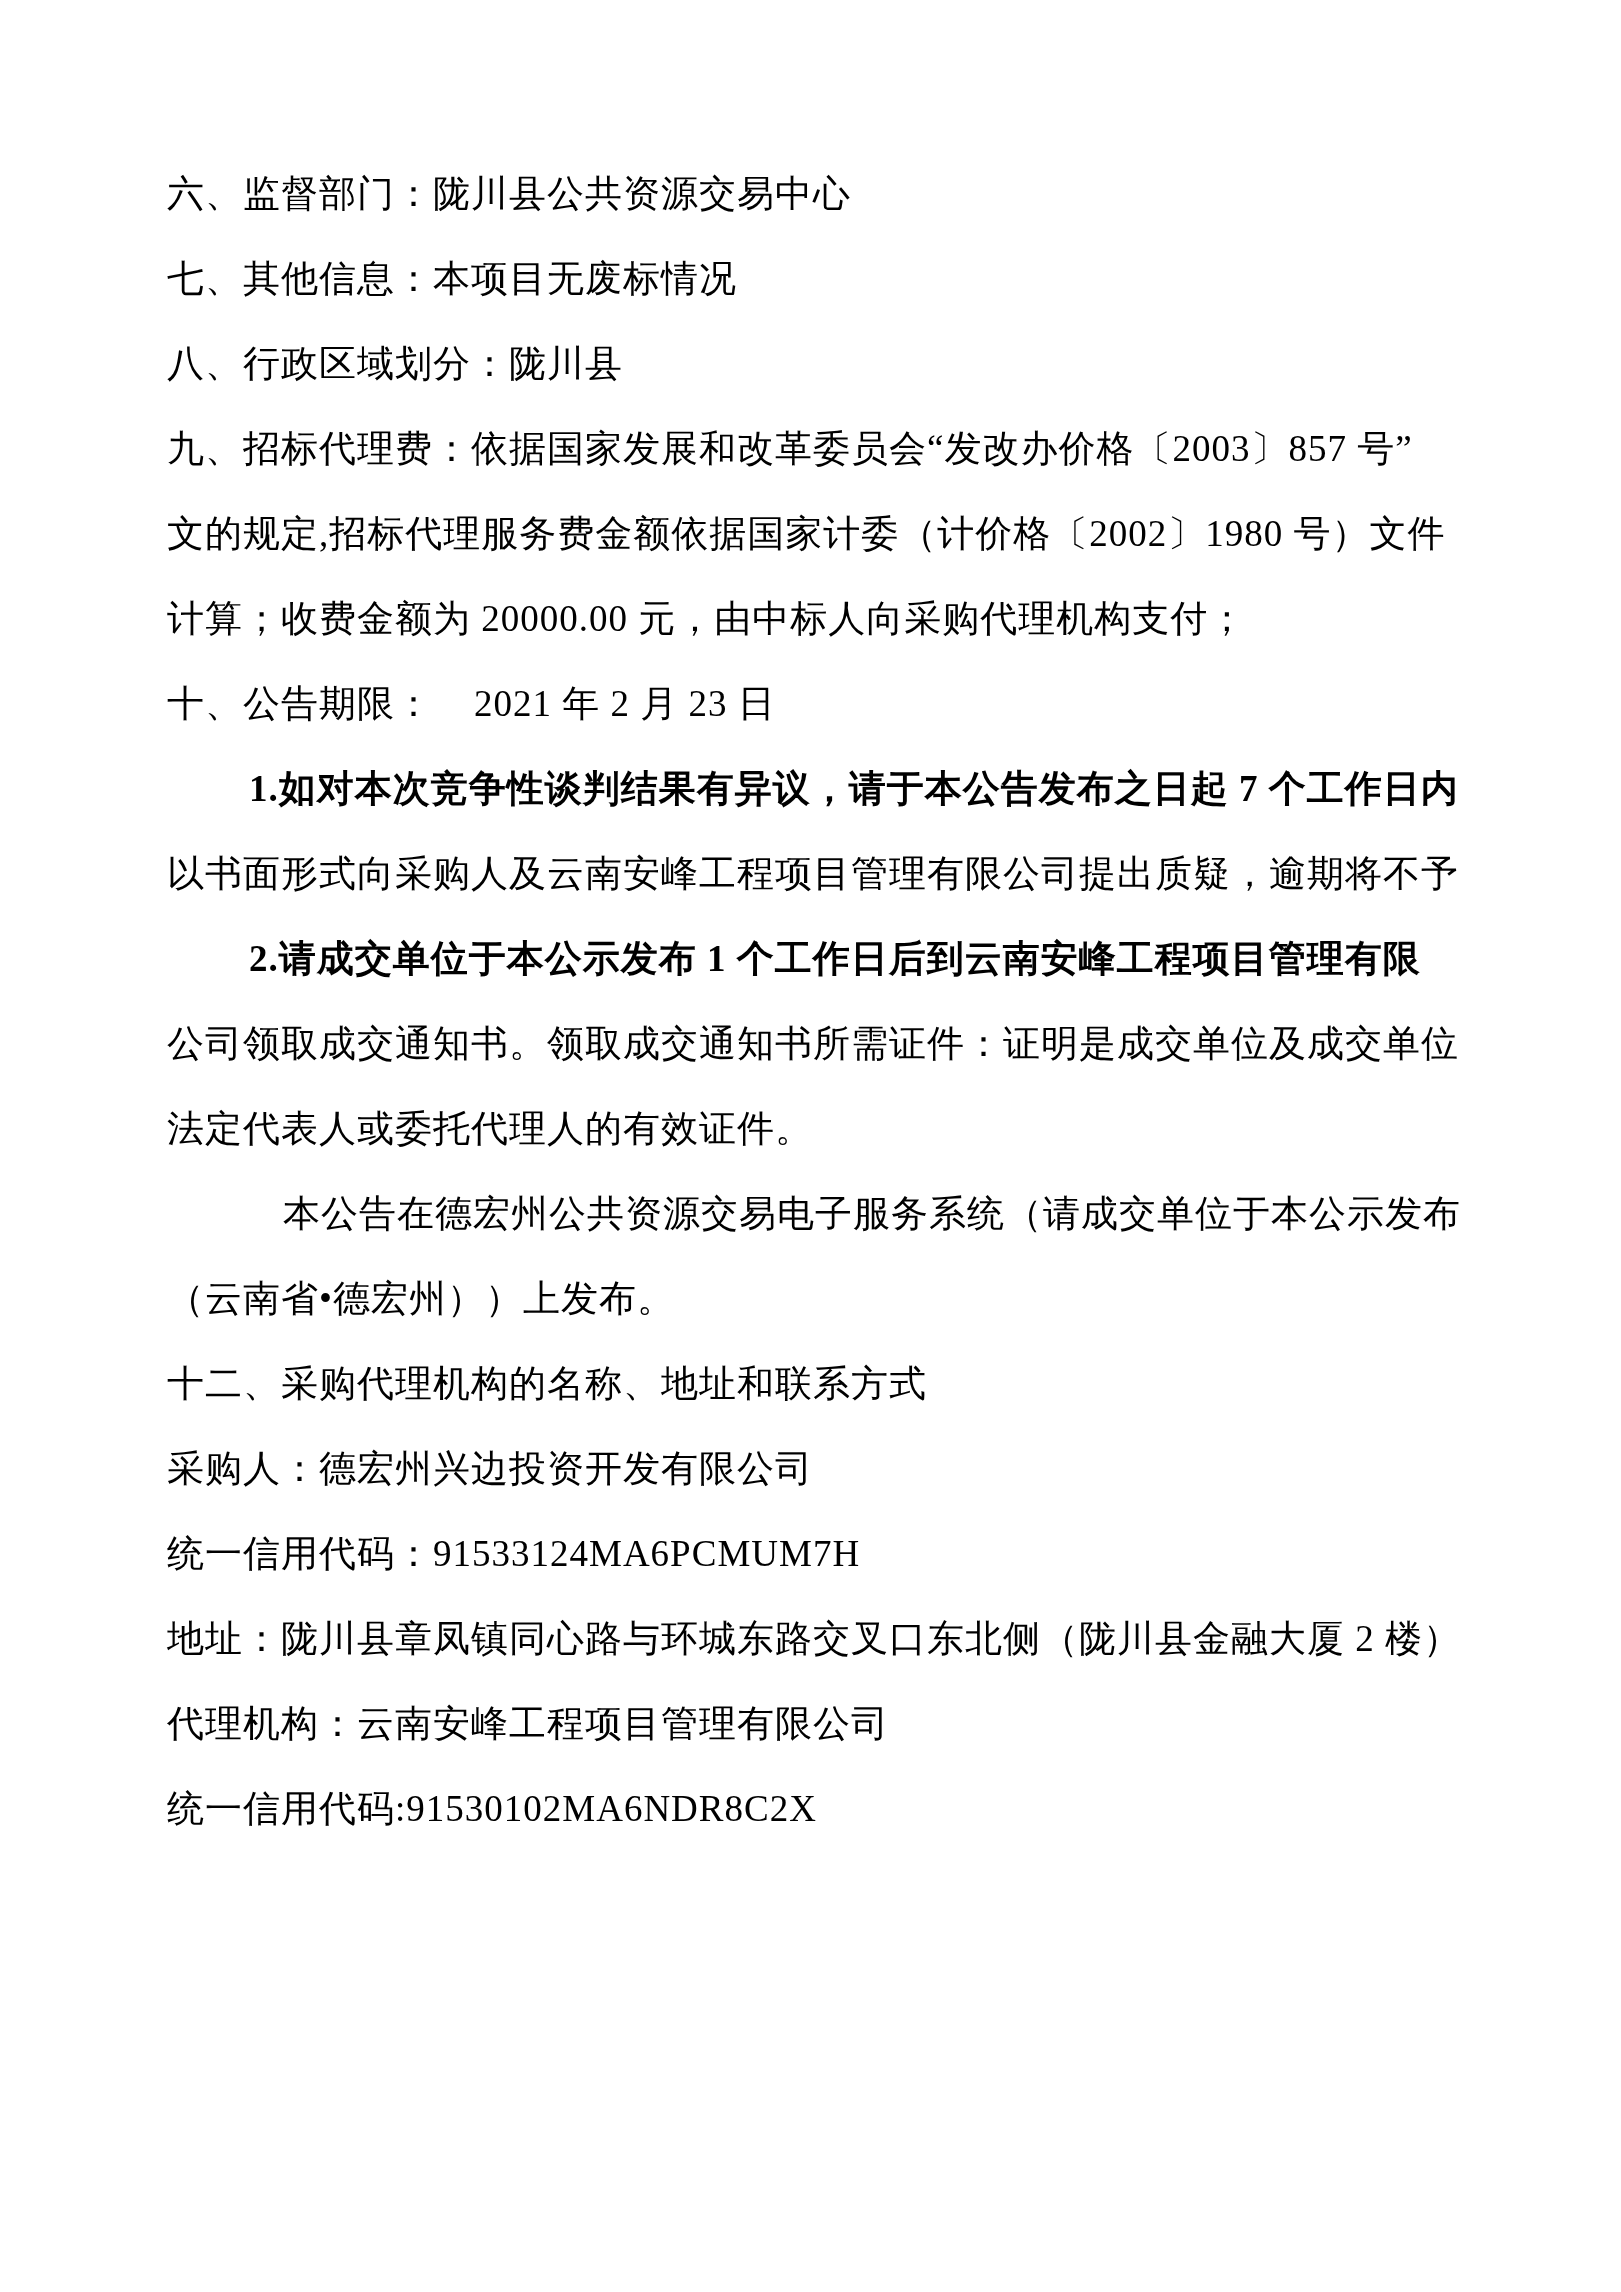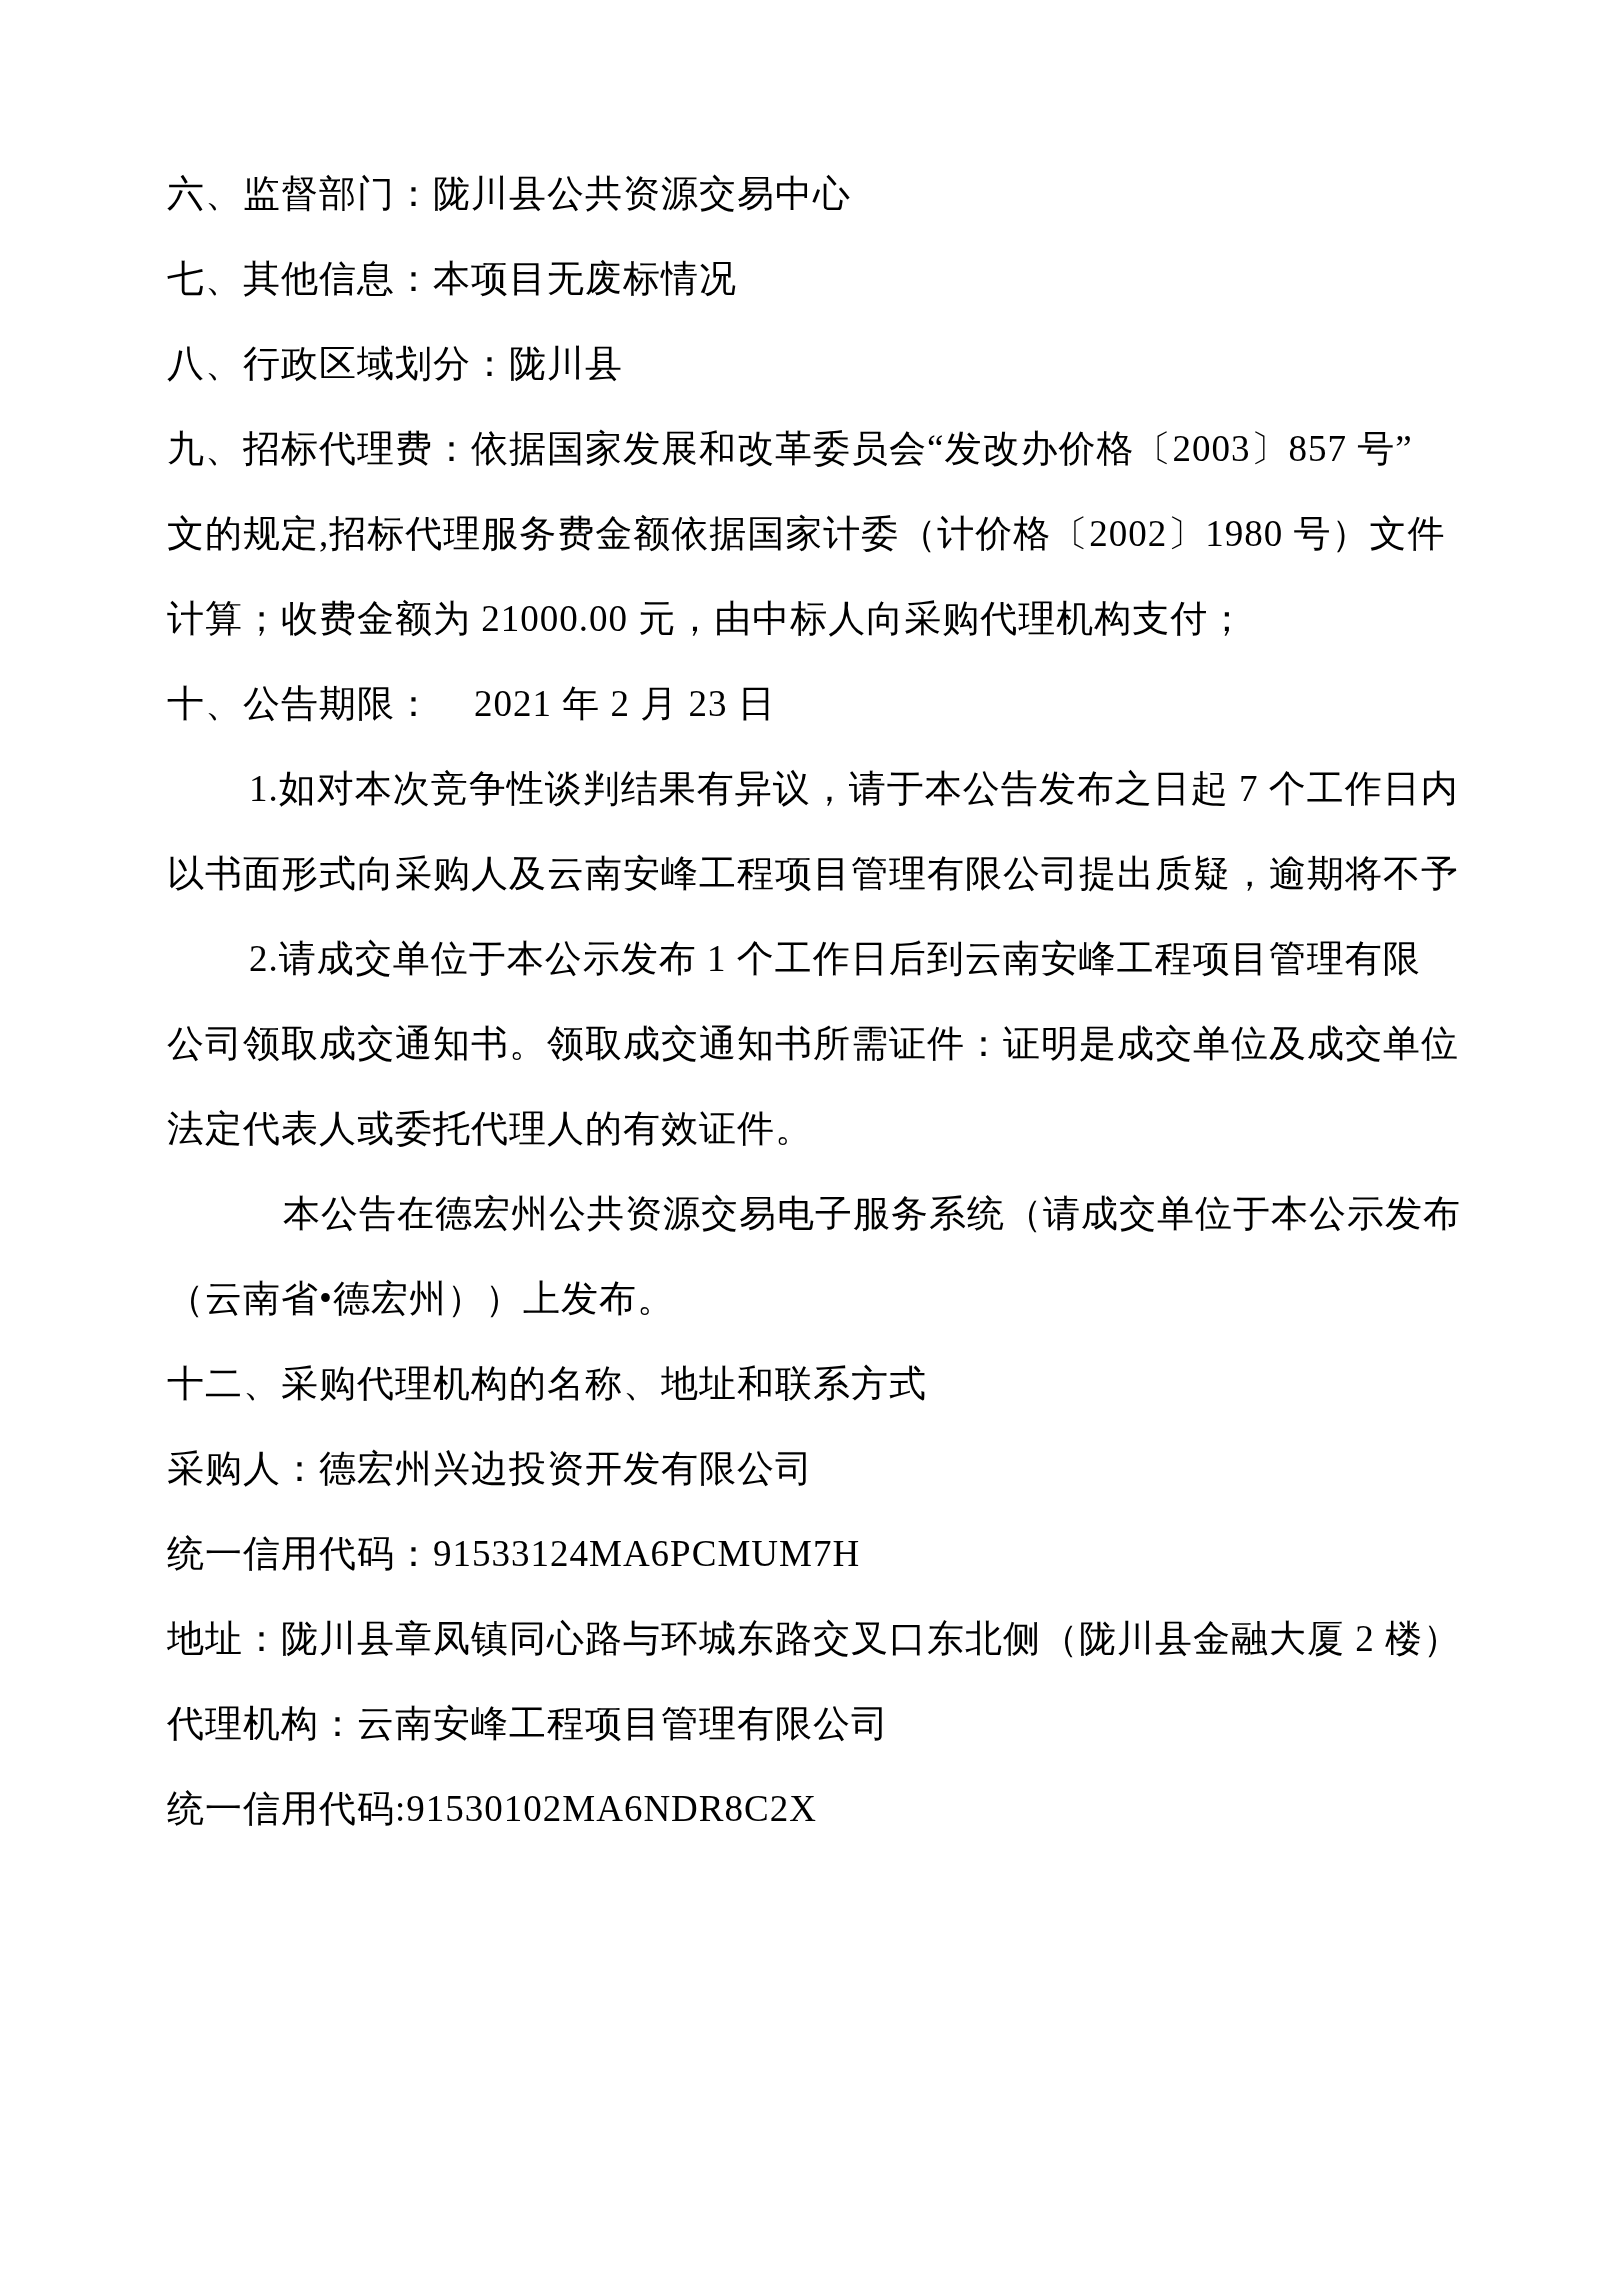--- a/index.html
+++ b/index.html
@@ -22,34 +22,34 @@
   }
   .line {
     font-family: "Liberation Serif", "DejaVu Serif", serif;
     font-size: 37px;
     line-height: 85px;
     color: #000000;
     white-space: pre;
     letter-spacing: 1px;
   }
   
-  .indent-2 { padding-left: 82px; }   
+  .indent-2 { padding-left: 82px; font-weight: bold; }   
   .indent-3 { padding-left: 116px; }  
 </style>
 </head>
 <body>
 
 <div class="page">
   <div class="content">
     <div class="line">六、监督部门：陇川县公共资源交易中心</div>
     <div class="line">七、其他信息：本项目无废标情况</div>
     <div class="line">八、行政区域划分：陇川县</div>
     <div class="line">九、招标代理费：依据国家发展和改革委员会“发改办价格〔2003〕857 号”</div>
     <div class="line">文的规定,招标代理服务费金额依据国家计委（计价格〔2002〕1980 号）文件</div>
-    <div class="line">计算；收费金额为 21000.00 元，由中标人向采购代理机构支付；</div>
+    <div class="line">计算；收费金额为 20000.00 元，由中标人向采购代理机构支付；</div>
     <div class="line">十、公告期限：    2021 年 2 月 23 日</div>
     <div class="line indent-2">1.如对本次竞争性谈判结果有异议，请于本公告发布之日起 7 个工作日内</div>
     <div class="line">以书面形式向采购人及云南安峰工程项目管理有限公司提出质疑，逾期将不予</div>
     <div class="line indent-2">2.请成交单位于本公示发布 1 个工作日后到云南安峰工程项目管理有限</div>
     <div class="line">公司领取成交通知书。领取成交通知书所需证件：证明是成交单位及成交单位</div>
     <div class="line">法定代表人或委托代理人的有效证件。</div>
     <div class="line indent-3">本公告在德宏州公共资源交易电子服务系统（请成交单位于本公示发布</div>
     <div class="line">（云南省•德宏州））上发布。</div>
     <div class="line">十二、采购代理机构的名称、地址和联系方式</div>
     <div class="line">采购人：德宏州兴边投资开发有限公司</div>

